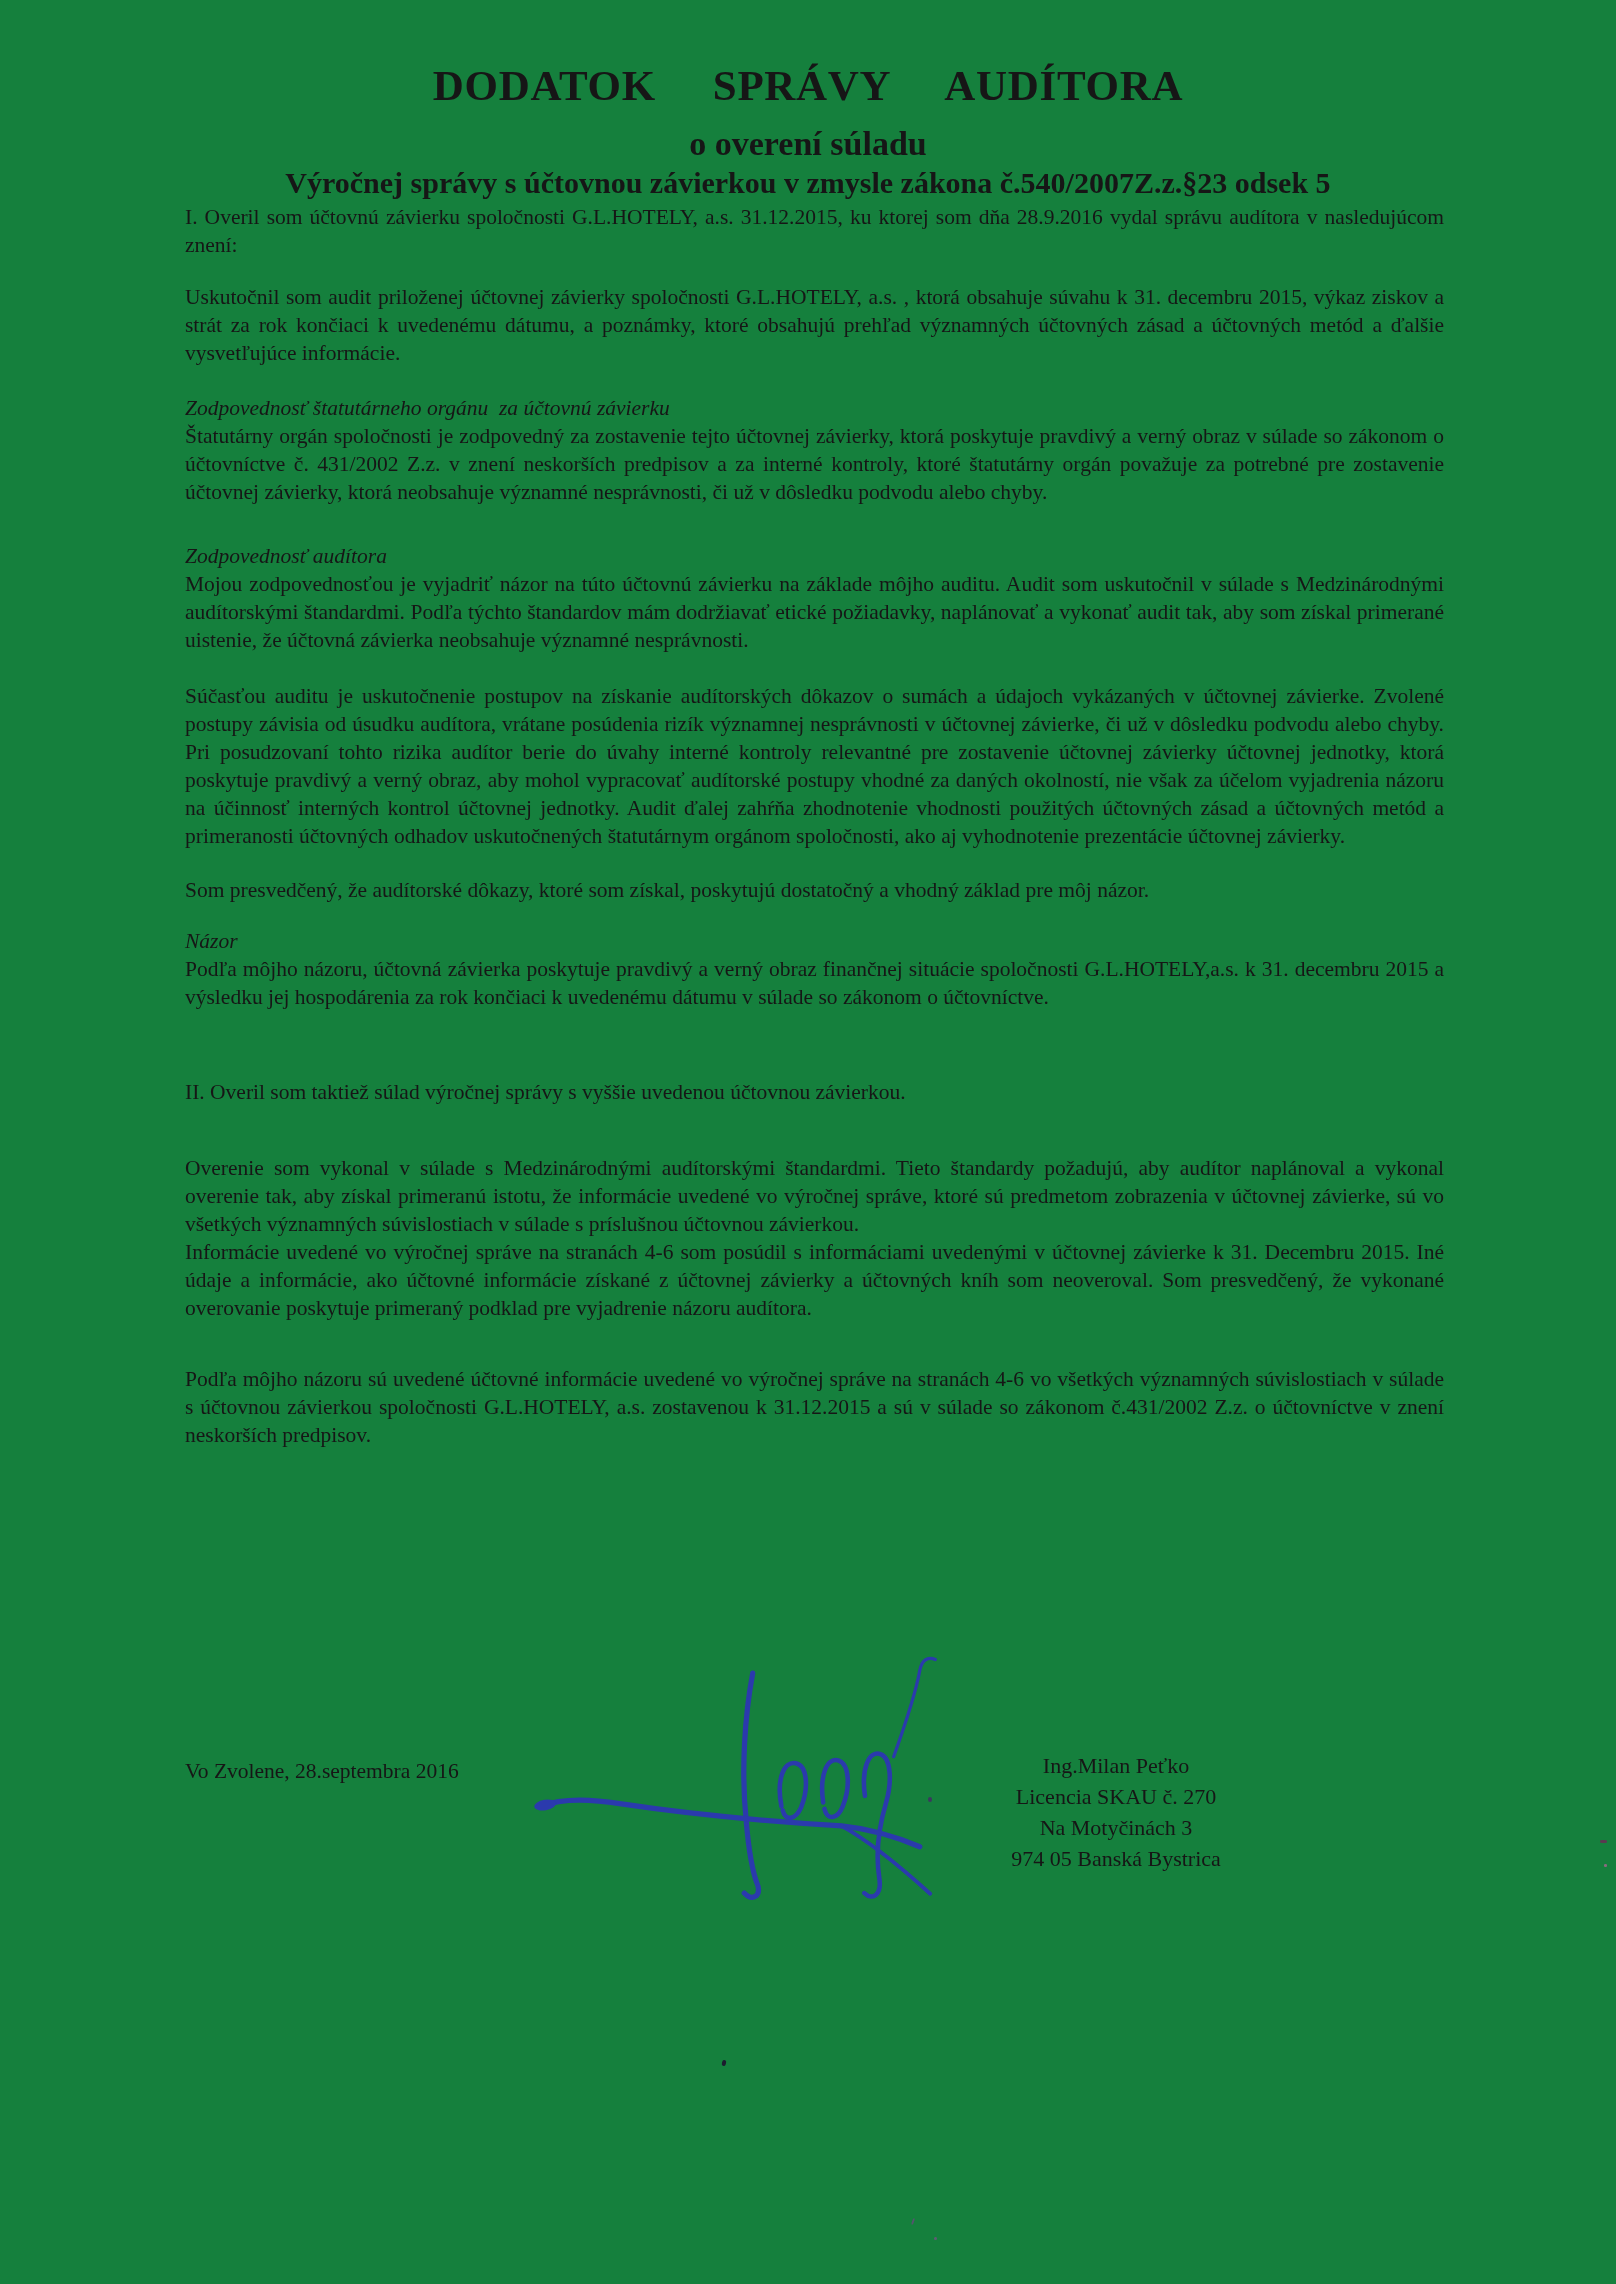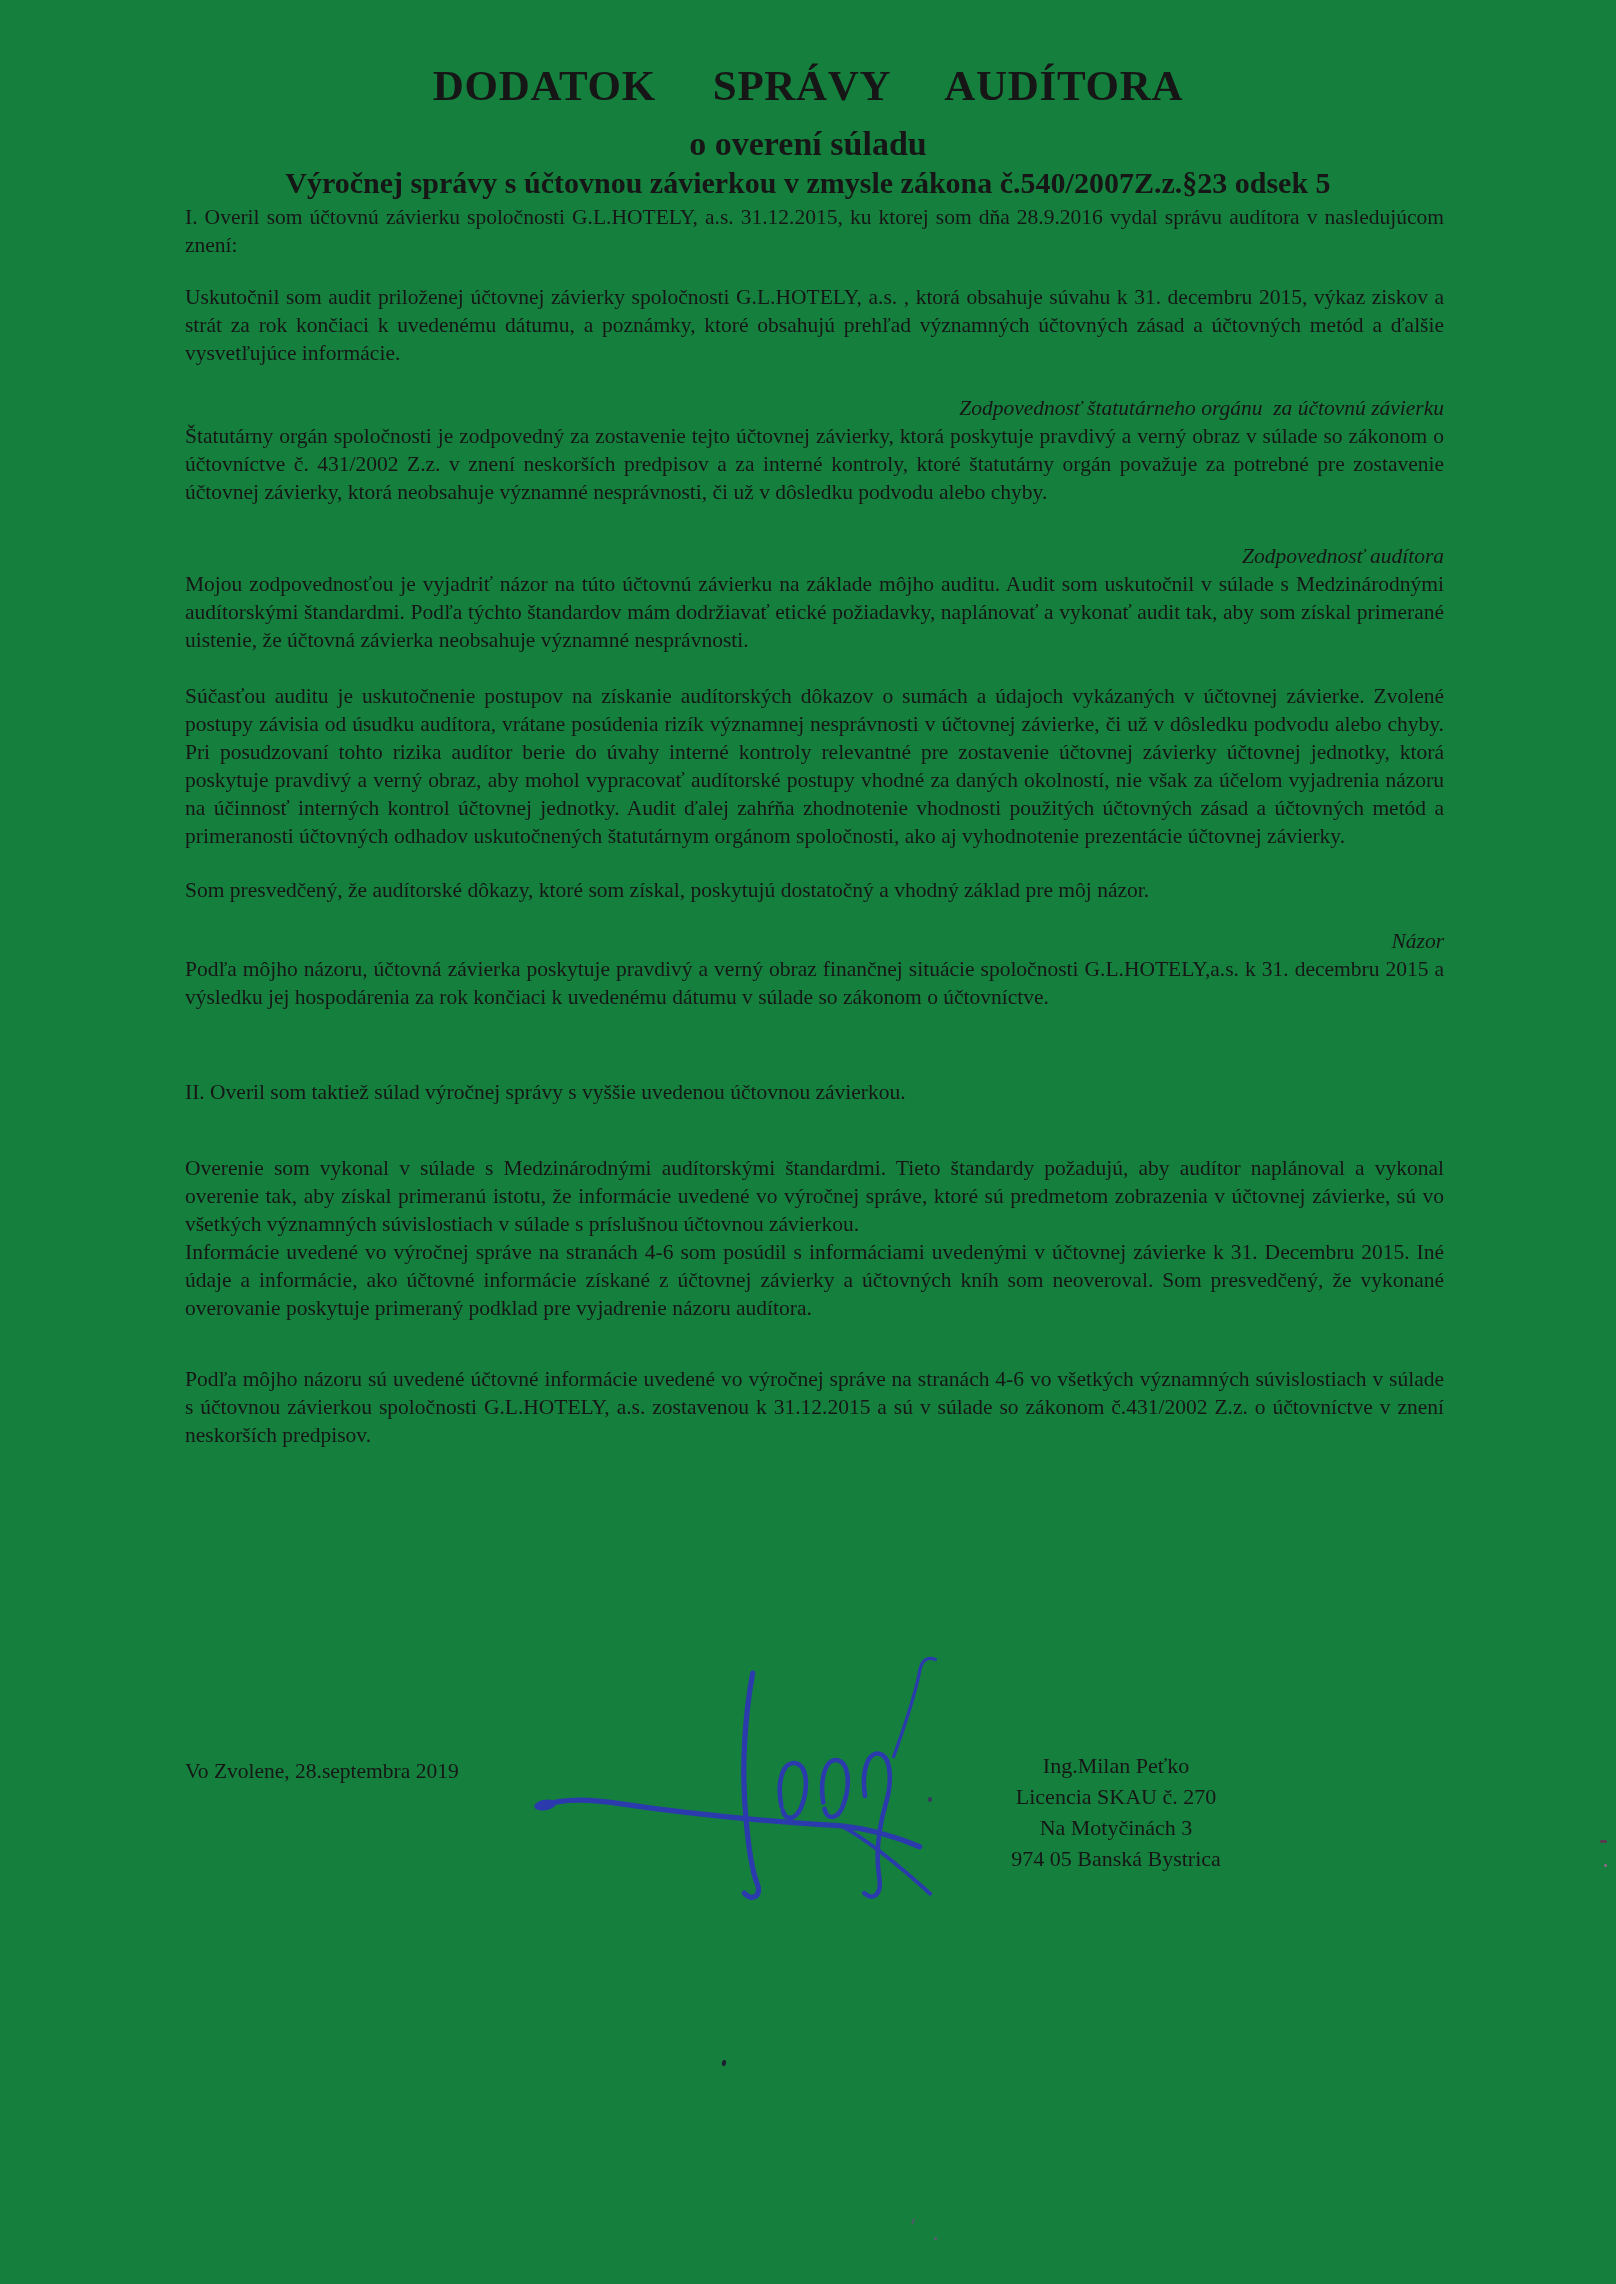--- a/index.html
+++ b/index.html
@@ -17,21 +17,21 @@
   .t2{margin:15.7px 0 0;font-weight:bold;font-size:34px;line-height:37px;white-space:pre;}
   .t3{margin:3.9px 0 0;font-weight:bold;font-size:30px;line-height:34px;white-space:pre;}
   .t4{margin:2.6px 0 0;font-weight:normal;font-size:29px;line-height:33px;white-space:pre;}
   .content{
     margin:3.9px 185px 0 185px;
     width:1259px;
     font-size:21.5px;
     line-height:28px;
   }
   .para{margin:0;text-align:justify;hyphens:none;}
-  .heading{font-style:italic;text-align:right;white-space:pre-wrap;}
+  .heading{font-style:italic;text-align:left;white-space:pre-wrap;}
   
   .sig-date{position:absolute;left:185px;top:1757px;font-size:21.5px;line-height:28px;white-space:pre;}
   .sig-block{position:absolute;left:940px;top:1750px;width:352px;text-align:center;font-size:22px;line-height:31px;}
   .sig-block div{white-space:pre;}
   .sig-ink{position:absolute;left:502px;top:1651px;width:444px;height:261px;}
   
   .speck{position:absolute;border-radius:50%;}
   .sp1{left:722px;top:2060px;width:3.9px;height:5.9px;background:#1c1c2e;transform:rotate(12deg);border-radius:40%;}
   .sp2{left:912px;top:2218px;width:2px;height:7.2px;background:#55556e;transform:rotate(18deg);}
   .sp3{left:934px;top:2237px;width:2.6px;height:3.3px;background:#5d5d72;}
@@ -60,21 +60,21 @@
       <p class="para" style="margin-top: 28px;">Súčasťou auditu je uskutočnenie postupov na získanie audítorských dôkazov o sumách a údajoch vykázaných v účtovnej závierke. Zvolené postupy závisia od úsudku audítora, vrátane posúdenia rizík významnej nesprávnosti v účtovnej závierke, či už v dôsledku podvodu alebo chyby. Pri posudzovaní tohto rizika audítor berie do úvahy interné kontroly relevantné pre zostavenie účtovnej závierky účtovnej jednotky, ktorá poskytuje pravdivý a verný obraz, aby mohol vypracovať audítorské postupy vhodné za daných okolností, nie však za účelom vyjadrenia názoru na účinnosť interných kontrol účtovnej jednotky. Audit ďalej zahŕňa zhodnotenie vhodnosti použitých účtovných zásad a účtovných metód a primeranosti účtovných odhadov uskutočnených štatutárnym orgánom spoločnosti, ako aj vyhodnotenie prezentácie účtovnej závierky.</p>
       <p class="para" style="margin-top: 26px;">Som presvedčený, že audítorské dôkazy, ktoré som získal, poskytujú dostatočný a vhodný základ pre môj názor.</p>
       <p class="para heading" style="margin-top: 23px;">Názor</p>
       <p class="para" style="margin-top: 0px;">Podľa môjho názoru, účtovná závierka poskytuje pravdivý a verný obraz finančnej situácie spoločnosti G.L.HOTELY,a.s. k 31. decembru 2015 a výsledku jej hospodárenia za rok končiaci k uvedenému dátumu v súlade so zákonom o účtovníctve.</p>
       <p class="para" style="margin-top: 67px;">II. Overil som taktiež súlad výročnej správy s vyššie uvedenou účtovnou závierkou.</p>
       <p class="para" style="margin-top: 48px;">Overenie som vykonal v súlade s Medzinárodnými audítorskými štandardmi. Tieto štandardy požadujú, aby audítor naplánoval a vykonal overenie tak, aby získal primeranú istotu, že informácie uvedené vo výročnej správe, ktoré sú predmetom zobrazenia v účtovnej závierke, sú vo všetkých významných súvislostiach v súlade s príslušnou účtovnou závierkou.</p>
       <p class="para" style="margin-top: 0px;">Informácie uvedené vo výročnej správe na stranách 4-6 som posúdil s informáciami uvedenými v účtovnej závierke k 31. Decembru 2015. Iné údaje a informácie, ako účtovné informácie získané z účtovnej závierky a účtovných kníh som neoveroval. Som presvedčený, že vykonané overovanie poskytuje primeraný podklad pre vyjadrenie názoru audítora.</p>
       <p class="para" style="margin-top: 43px;">Podľa môjho názoru sú uvedené účtovné informácie uvedené vo výročnej správe na stranách 4-6 vo všetkých významných súvislostiach v súlade s účtovnou závierkou spoločnosti G.L.HOTELY, a.s. zostavenou k 31.12.2015 a sú v súlade so zákonom č.431/2002 Z.z. o účtovníctve v znení neskorších predpisov.</p>
     </div>
 
-  <div class="sig-date">Vo Zvolene, 28.septembra 2019</div>
+  <div class="sig-date">Vo Zvolene, 28.septembra 2016</div>
 
   <svg class="sig-ink ink-host" viewBox="0 0 680 400" xmlns="http://www.w3.org/2000/svg">
     <g fill="none" stroke="#2b3aad" stroke-linecap="round" stroke-linejoin="round">
 
       <path class="ink" d="M600,162 C618,112 634,64 640,30 C643,14 652,8 664,13" stroke-width="5" stroke="#2b3aad"></path>
 
       <path class="ink" d="M384,34 C372,98 366,182 374,260 C378,308 384,340 392,360 C396,376 383,384 371,371" stroke-width="8" stroke="#2b3aad"></path>
 
       <path class="ink" d="M428,238 C420,196 432,168 450,172 C468,176 470,210 458,240 C450,258 434,262 430,244" stroke-width="7" stroke="#2b3aad"></path>
 

